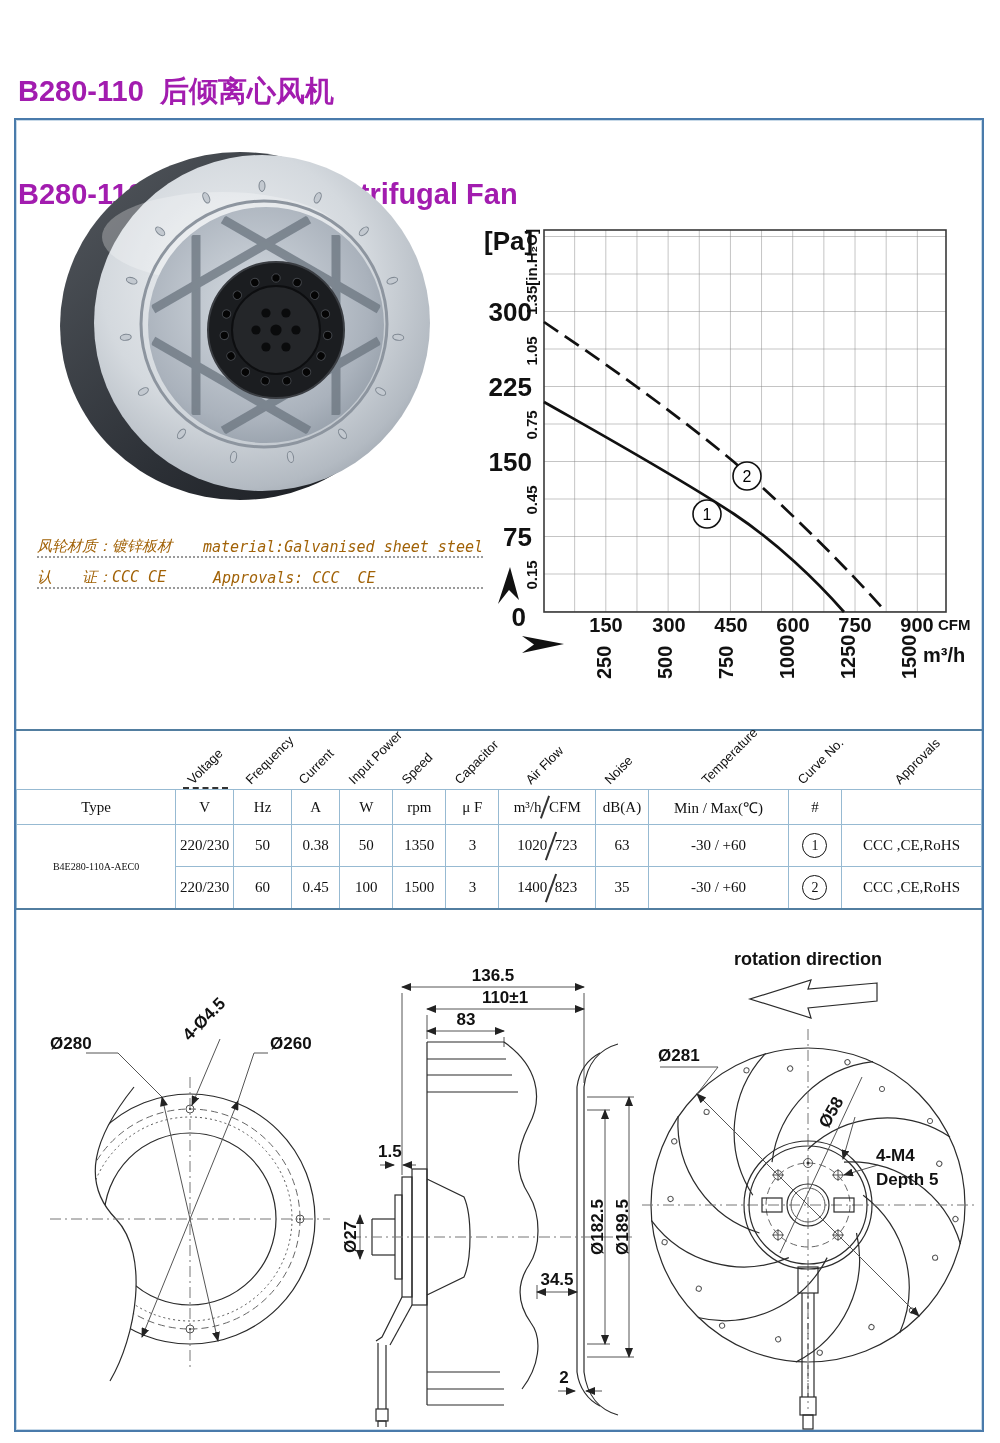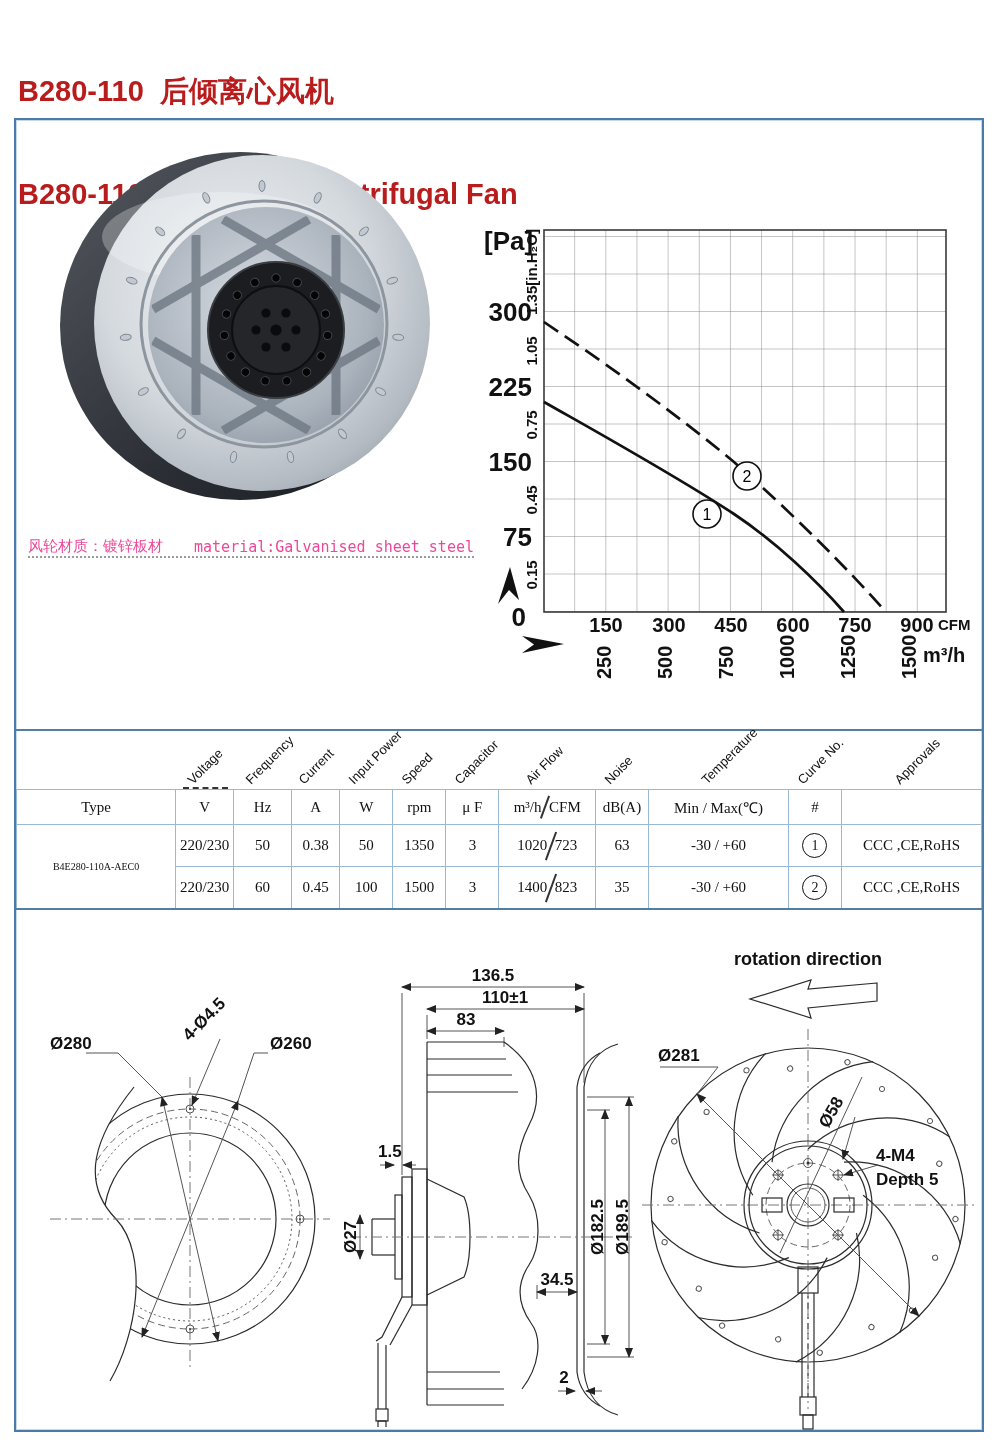--- a/index.html
+++ b/index.html
@@ -1,24 +1,24 @@
 <!DOCTYPE html>
 <html><head>
 <meta charset="utf-8">
 <style>
   html,body{margin:0;padding:0;background:#fff;}
   .page{position:relative;width:1000px;height:1443px;background:#fff;overflow:hidden;
         font-family:"Liberation Sans",sans-serif;}
-  .title{position:absolute;left:18px;top:6px;line-height:1.18;color:#b91c1c;
+  .title{position:absolute;left:18px;top:6px;line-height:1.18;color:#a21caf;
          font-weight:bold;font-size:29px;white-space:pre;}
   .frame{position:absolute;left:14px;top:118px;width:966px;height:1310px;
          border:2px solid #4a7bab;box-shadow:inset 0 0 0 1px #c7d9e8;}
   
-  .specs{position:absolute;left:12px;top:407px;width:446px;
-         font-family:"DejaVu Sans Mono","Liberation Mono",monospace;font-size:15px;color:#ec4899;}
+  .specs{position:absolute;left:21px;top:407px;width:446px;
+         font-family:"DejaVu Sans Mono","Liberation Mono",monospace;font-size:15px;color:#a16207;font-style:italic;}
   .spec-row{display:flex;align-items:flex-end;height:29px;border-bottom:2px dotted #9a9a9a;
             white-space:pre;}
   .spec-zh{width:176px;}
   
   .table-wrap{position:absolute;left:0;top:609px;right:0;}
   .diag-band{position:relative;height:58px;border-top:2px solid #527ea0;}
   .diag-band span{position:absolute;bottom:2px;transform:rotate(-45deg);
                   transform-origin:left bottom;font-size:13px;color:#111;white-space:nowrap;}
   .v-dash{position:absolute;bottom:0;left:17.3%;width:4.6%;border-top:2px dashed #333;}
   table.spec{width:100%;border-collapse:collapse;table-layout:fixed;
@@ -186,20 +186,24 @@
       <g>
         <circle cx="271" cy="284" r="14" fill="#fff" stroke="#111" stroke-width="1.6"></circle>
         <text x="271" y="290" text-anchor="middle" style="font:16px 'Liberation Sans',sans-serif">2</text>
       </g>
     </svg>
 
     <div class="specs">
       <div class="spec-row">
         <span class="spec-zh">风轮材质：镀锌板材</span>
         <span>material:Galvanised sheet steel</span>
+      </div>
+      <div class="spec-row">
+        <span class="spec-zh">认　　证：CCC CE</span>
+        <span>Approvals: CCC  CE</span>
       </div>
     </div>
 
     <div class="table-wrap">
       <div class="diag-band">
         <span style="left:18.5%">Voltage</span>
         <span style="left:24.5%">Frequency</span>
         <span style="left:30%">Current</span>
         <span style="left:35.2%">Input Power</span>
         <span style="left:40.7%">Speed</span>

